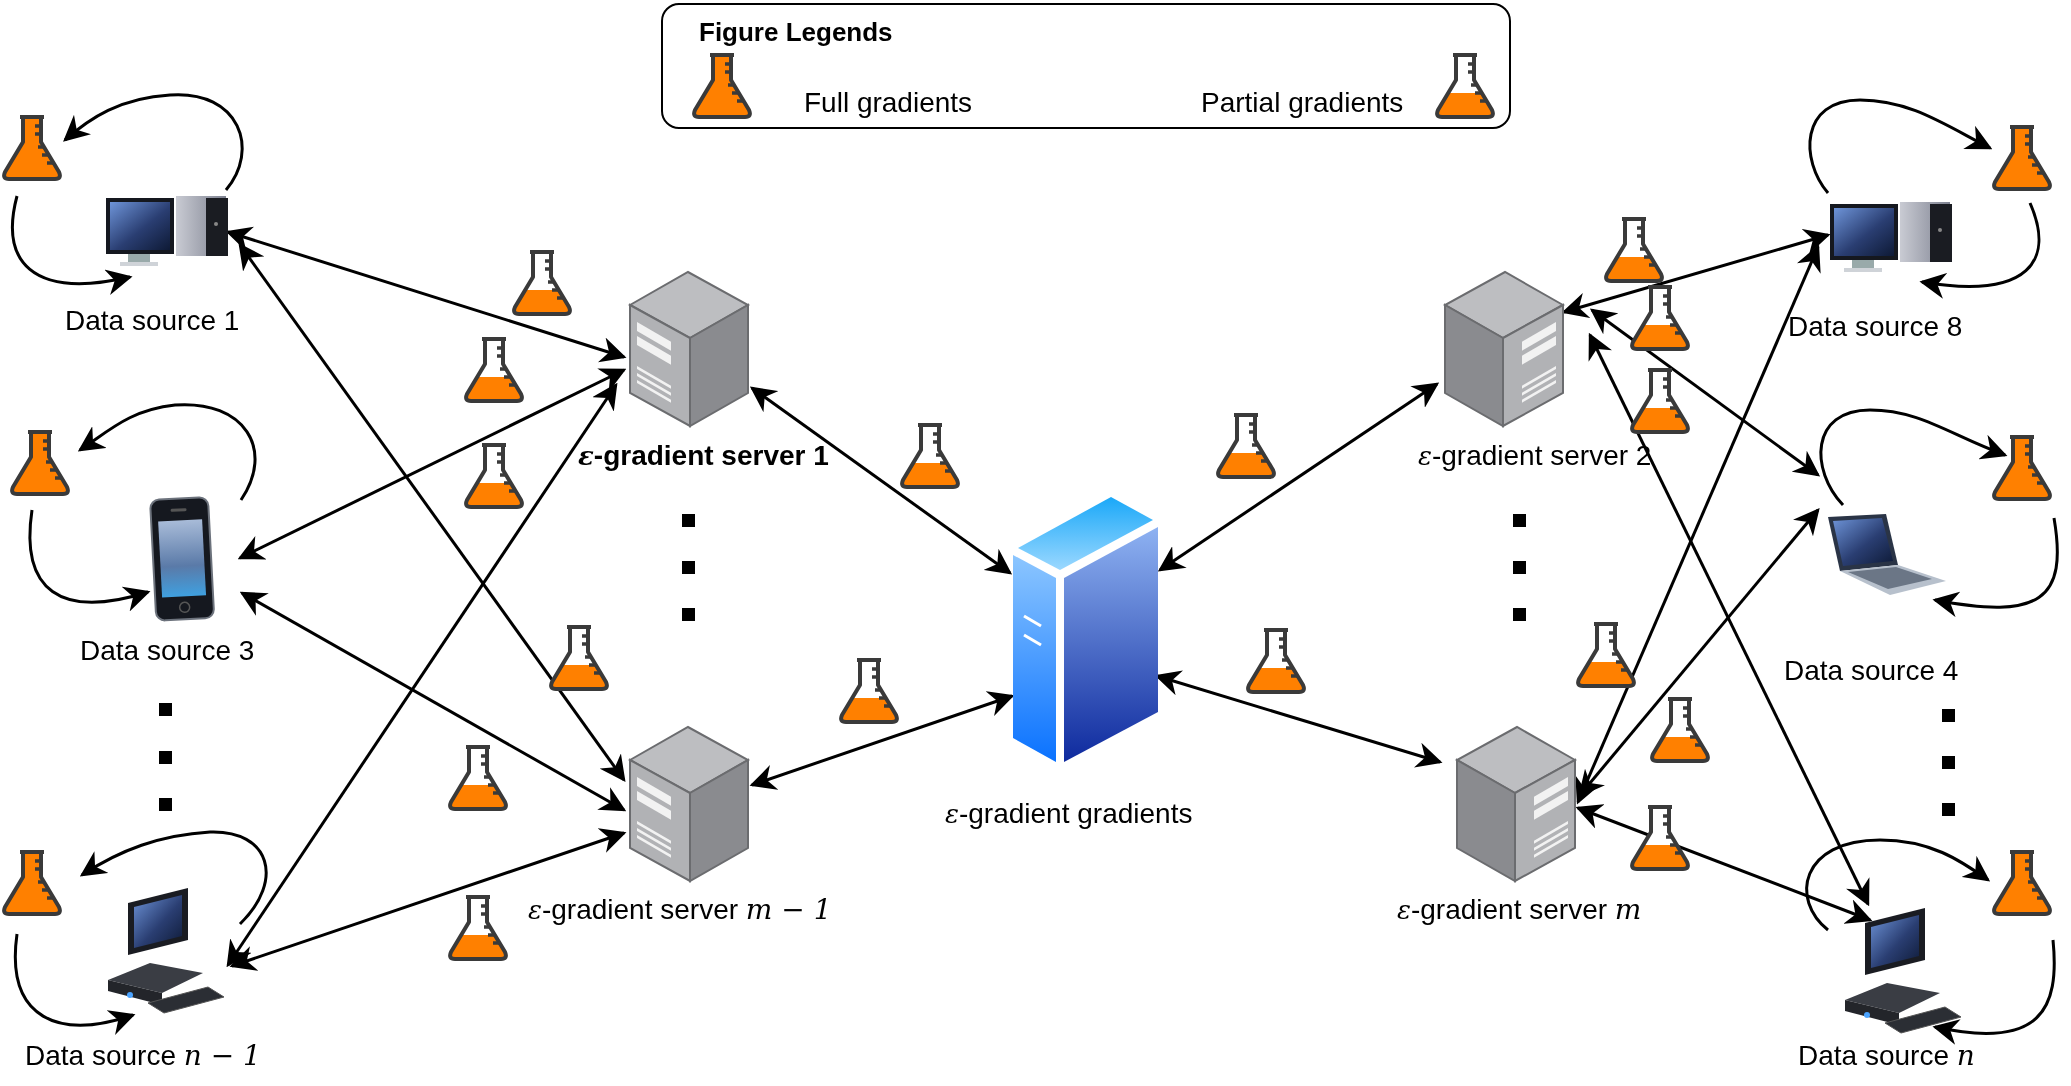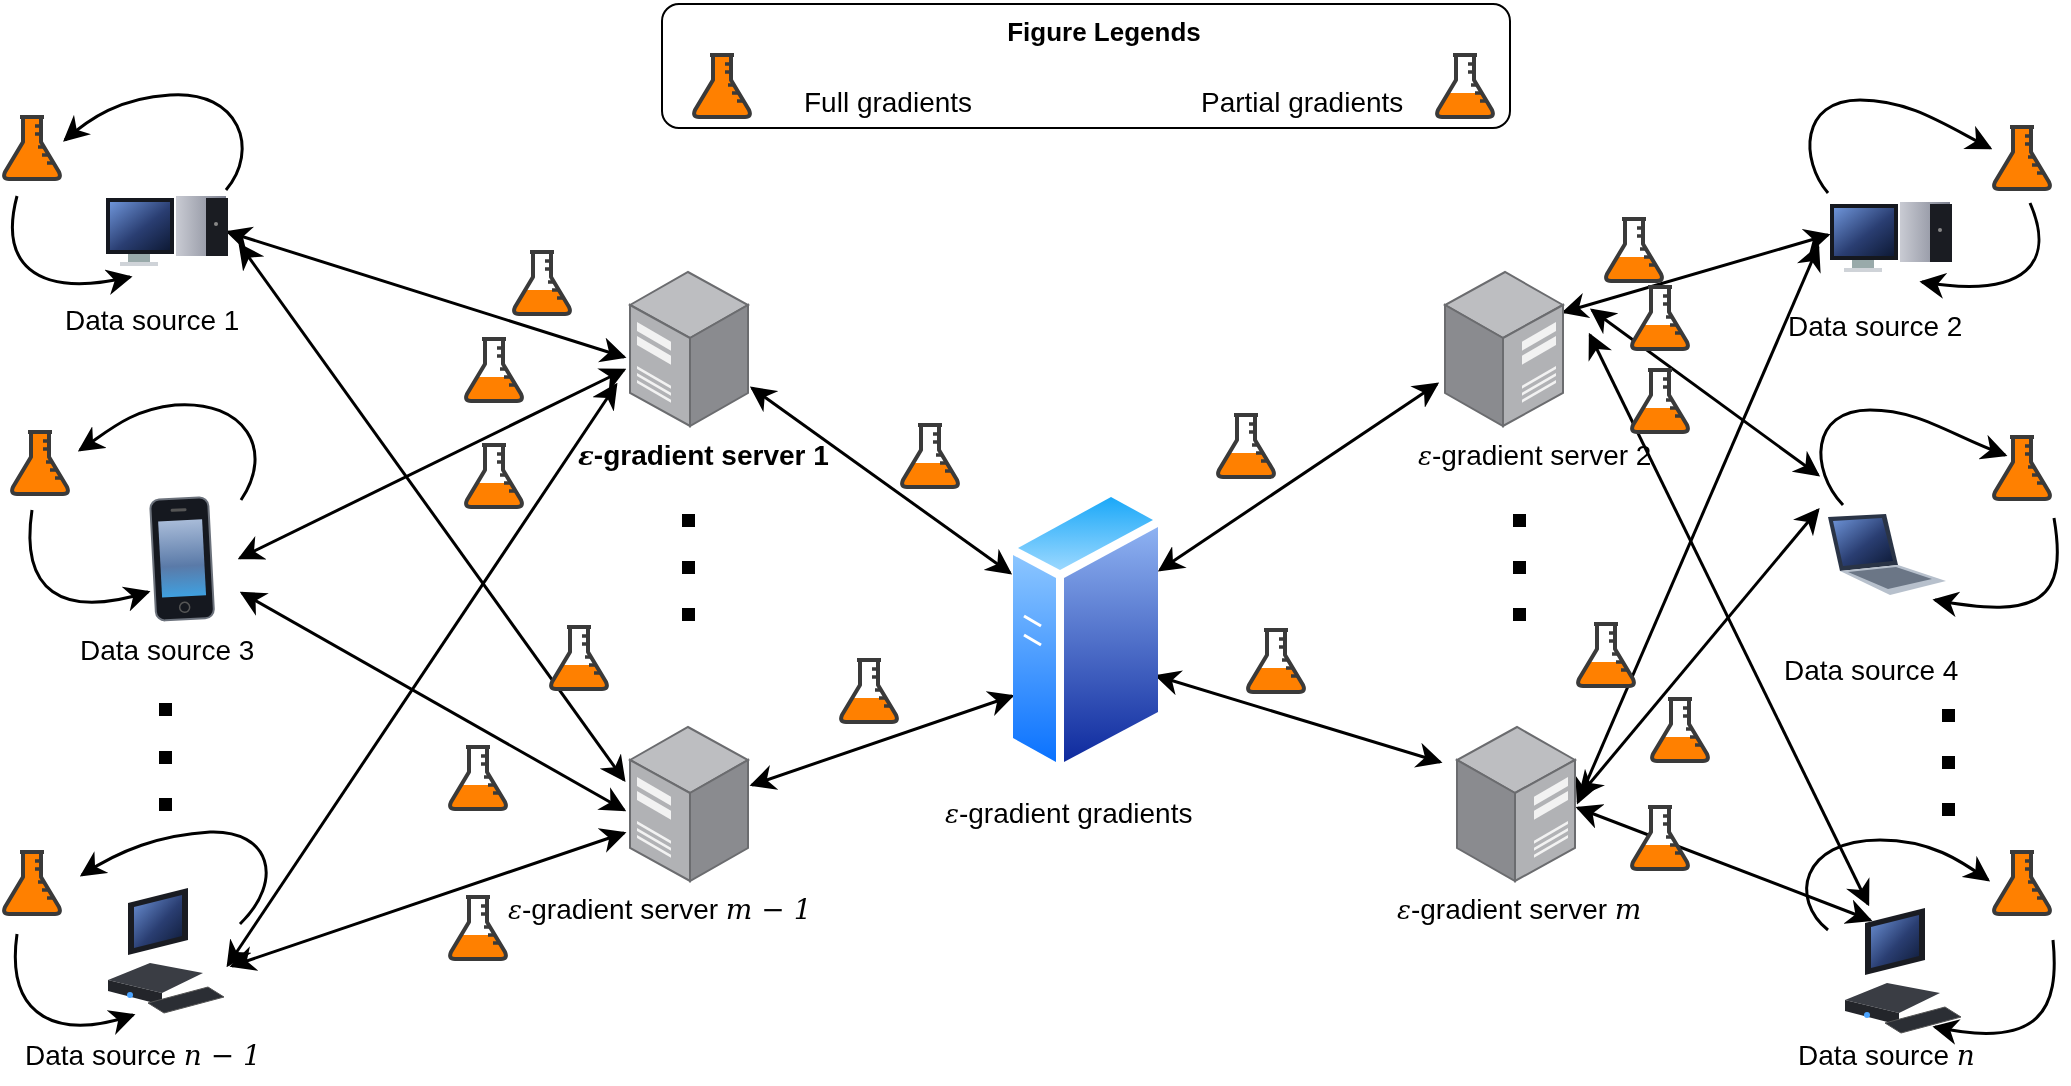--- a/index.html
+++ b/index.html
@@ -4,21 +4,21 @@
 <style>
   html, body { margin:0; padding:0; background:#ffffff; }
   body { width:2071px; height:1086px; position:relative; overflow:hidden;
          font-family:"Liberation Sans", sans-serif; color:#000; }
   #canvas { position:absolute; left:0; top:0; width:2071px; height:1086px; }
   .lbl { position:absolute; font-size:28px; white-space:nowrap; line-height:1; }
   .lbl .eps { font-family:"DejaVu Serif", serif; font-style:italic; font-size:26px; }
   .lbl .math { font-family:"DejaVu Serif", serif; font-style:italic; }
   .legend-box { position:absolute; left:661px; top:3px; width:850px; height:126px;
                 border:2px solid #000; border-radius:18px; box-sizing:border-box; background:#fff; }
-  .legend-title { position:absolute; left:0; right:0; top:12px; text-align:center;
+  .legend-title { position:absolute; left:0; right:0; top:12px; text-align:left;
                   font-weight:bold; font-size:26px;padding-left:36px; }
   .legend-text { position:absolute; font-size:28px; top:82px; }
   .dot { position:absolute; width:13px; height:13px; background:#000; }
 </style>
 </head>
 <body>
 
 <svg id="canvas" viewBox="0 0 2071 1086" xmlns="http://www.w3.org/2000/svg">
   <defs>
     <marker id="ah" viewBox="0 0 10 10" refX="9" refY="5" markerWidth="9" markerHeight="9" orient="auto-start-reverse" markerUnits="userSpaceOnUse">
@@ -245,24 +245,24 @@
   <div class="dot" style="left:1513px;top:561px;"></div>
   <div class="dot" style="left:1513px;top:608px;"></div>
 </div>
 <div>
   <div class="dot" style="left:1942px;top:709px;"></div>
   <div class="dot" style="left:1942px;top:756px;"></div>
   <div class="dot" style="left:1942px;top:803px;"></div>
 </div>
 
 <div class="lbl" style="left:65px;top:307px;"><span>Data source 1</span></div>
-<div class="lbl" style="left:1788px;top:313px;"><span>Data source 2</span></div>
+<div class="lbl" style="left:1788px;top:313px;"><span>Data source 8</span></div>
 <div class="lbl" style="left:80px;top:637px;"><span>Data source 3</span></div>
 <div class="lbl" style="left:1784px;top:637px;margin-top:20px;"><span>Data source 4</span></div>
 <div class="lbl" style="left:25px;top:1042px;"><span>Data source </span><span class="math">n − 1</span></div>
 <div class="lbl" style="left:1798px;top:1042px;"><span>Data source </span><span class="math">n</span></div>
 
 <div class="lbl" style="left:578px;top:442px;font-weight:bold;"><span class="eps">ε</span><span>-gradient server 1</span></div>
 <div class="lbl" style="left:1378px;top:442px;margin-left:40px;"><span class="eps">ε</span><span>-gradient server 2</span></div>
-<div class="lbl" style="left:508px;top:896px;"><span class="eps">ε</span><span>-gradient server </span><span class="math">m − 1</span></div>
+<div class="lbl" style="left:528px;top:896px;"><span class="eps">ε</span><span>-gradient server </span><span class="math">m − 1</span></div>
 <div class="lbl" style="left:1397px;top:896px;"><span class="eps">ε</span><span>-gradient server </span><span class="math">m</span></div>
 
 <div class="lbl" style="left:945px;top:800px;"><span class="eps">ε</span><span>-gradient gradients</span></div>
 
 </body></html>

